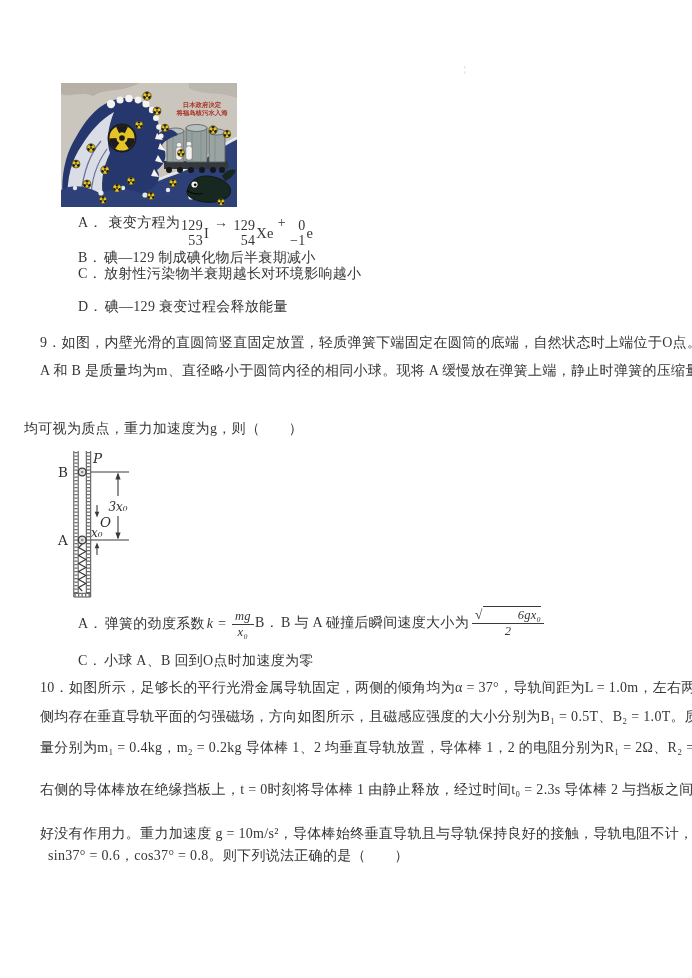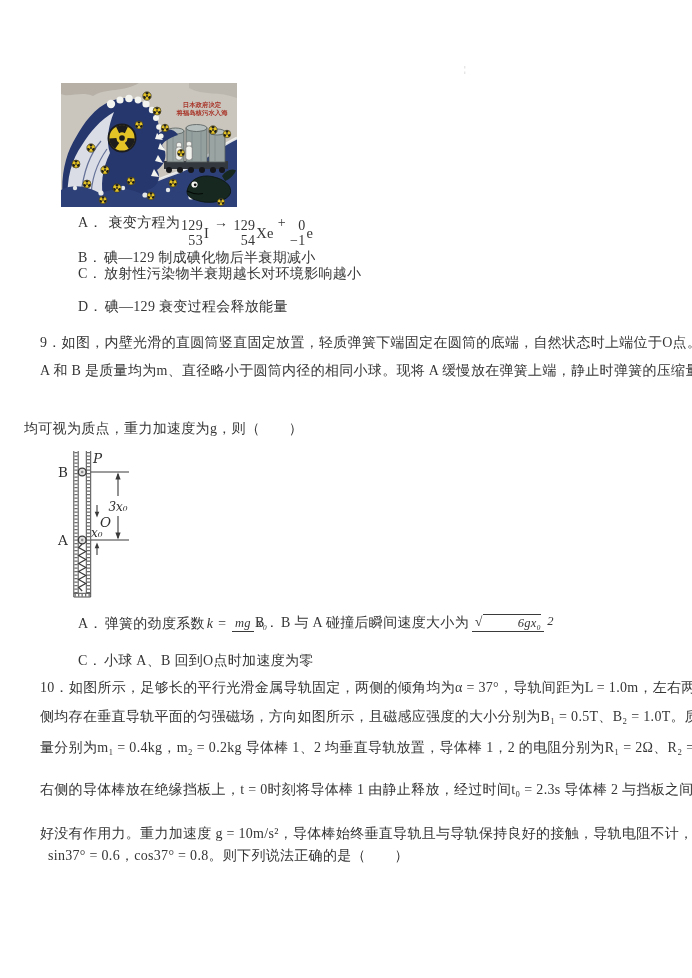--- a/index.html
+++ b/index.html
@@ -11,21 +11,21 @@
   .pline{position:absolute;font-size:14px;line-height:20px;white-space:nowrap;letter-spacing:.3px;}
   .opt{position:absolute;font-size:14px;white-space:nowrap;letter-spacing:.3px;}
   .opt .lbl{margin-right:2px;}
   .stray{position:absolute;left:464px;top:64px;color:#b9b9b9;font-size:9px;}
   
   .nuclide{display:inline-flex;align-items:center;vertical-align:-3px;margin:0 1px;}
   .pres{display:inline-flex;flex-direction:column;align-items:flex-end;font-size:14px;line-height:1.05;margin-right:1px;font-style:normal;}
   .nsym{font-size:14.5px;font-style:normal;}
   .arrowsym{margin:0 4px;}
   
-  .frac{display:inline-flex;vertical-align:middle;
+  .frac{display:inline-flex;flex-direction:column;align-items:center;vertical-align:middle;
         font-size:12.5px;line-height:1.2;font-style:italic;margin:0 3px;}
   .frac .num{padding:0 3px;border-bottom:1px solid #3a3a3a;}
   .frac .den{padding:0 3px;}
   .rad{font-style:normal;font-size:13.5px;}
   .radicand{border-top:1px solid #3a3a3a;padding-top:0.5px;padding-left:35px;}
   .mvar{font-style:italic;margin:0 2px;}
   .optrow{display:flex;align-items:center;}
   svg text{font-family:"DejaVu Serif","Liberation Serif",serif;}
 </style>
 </head>

